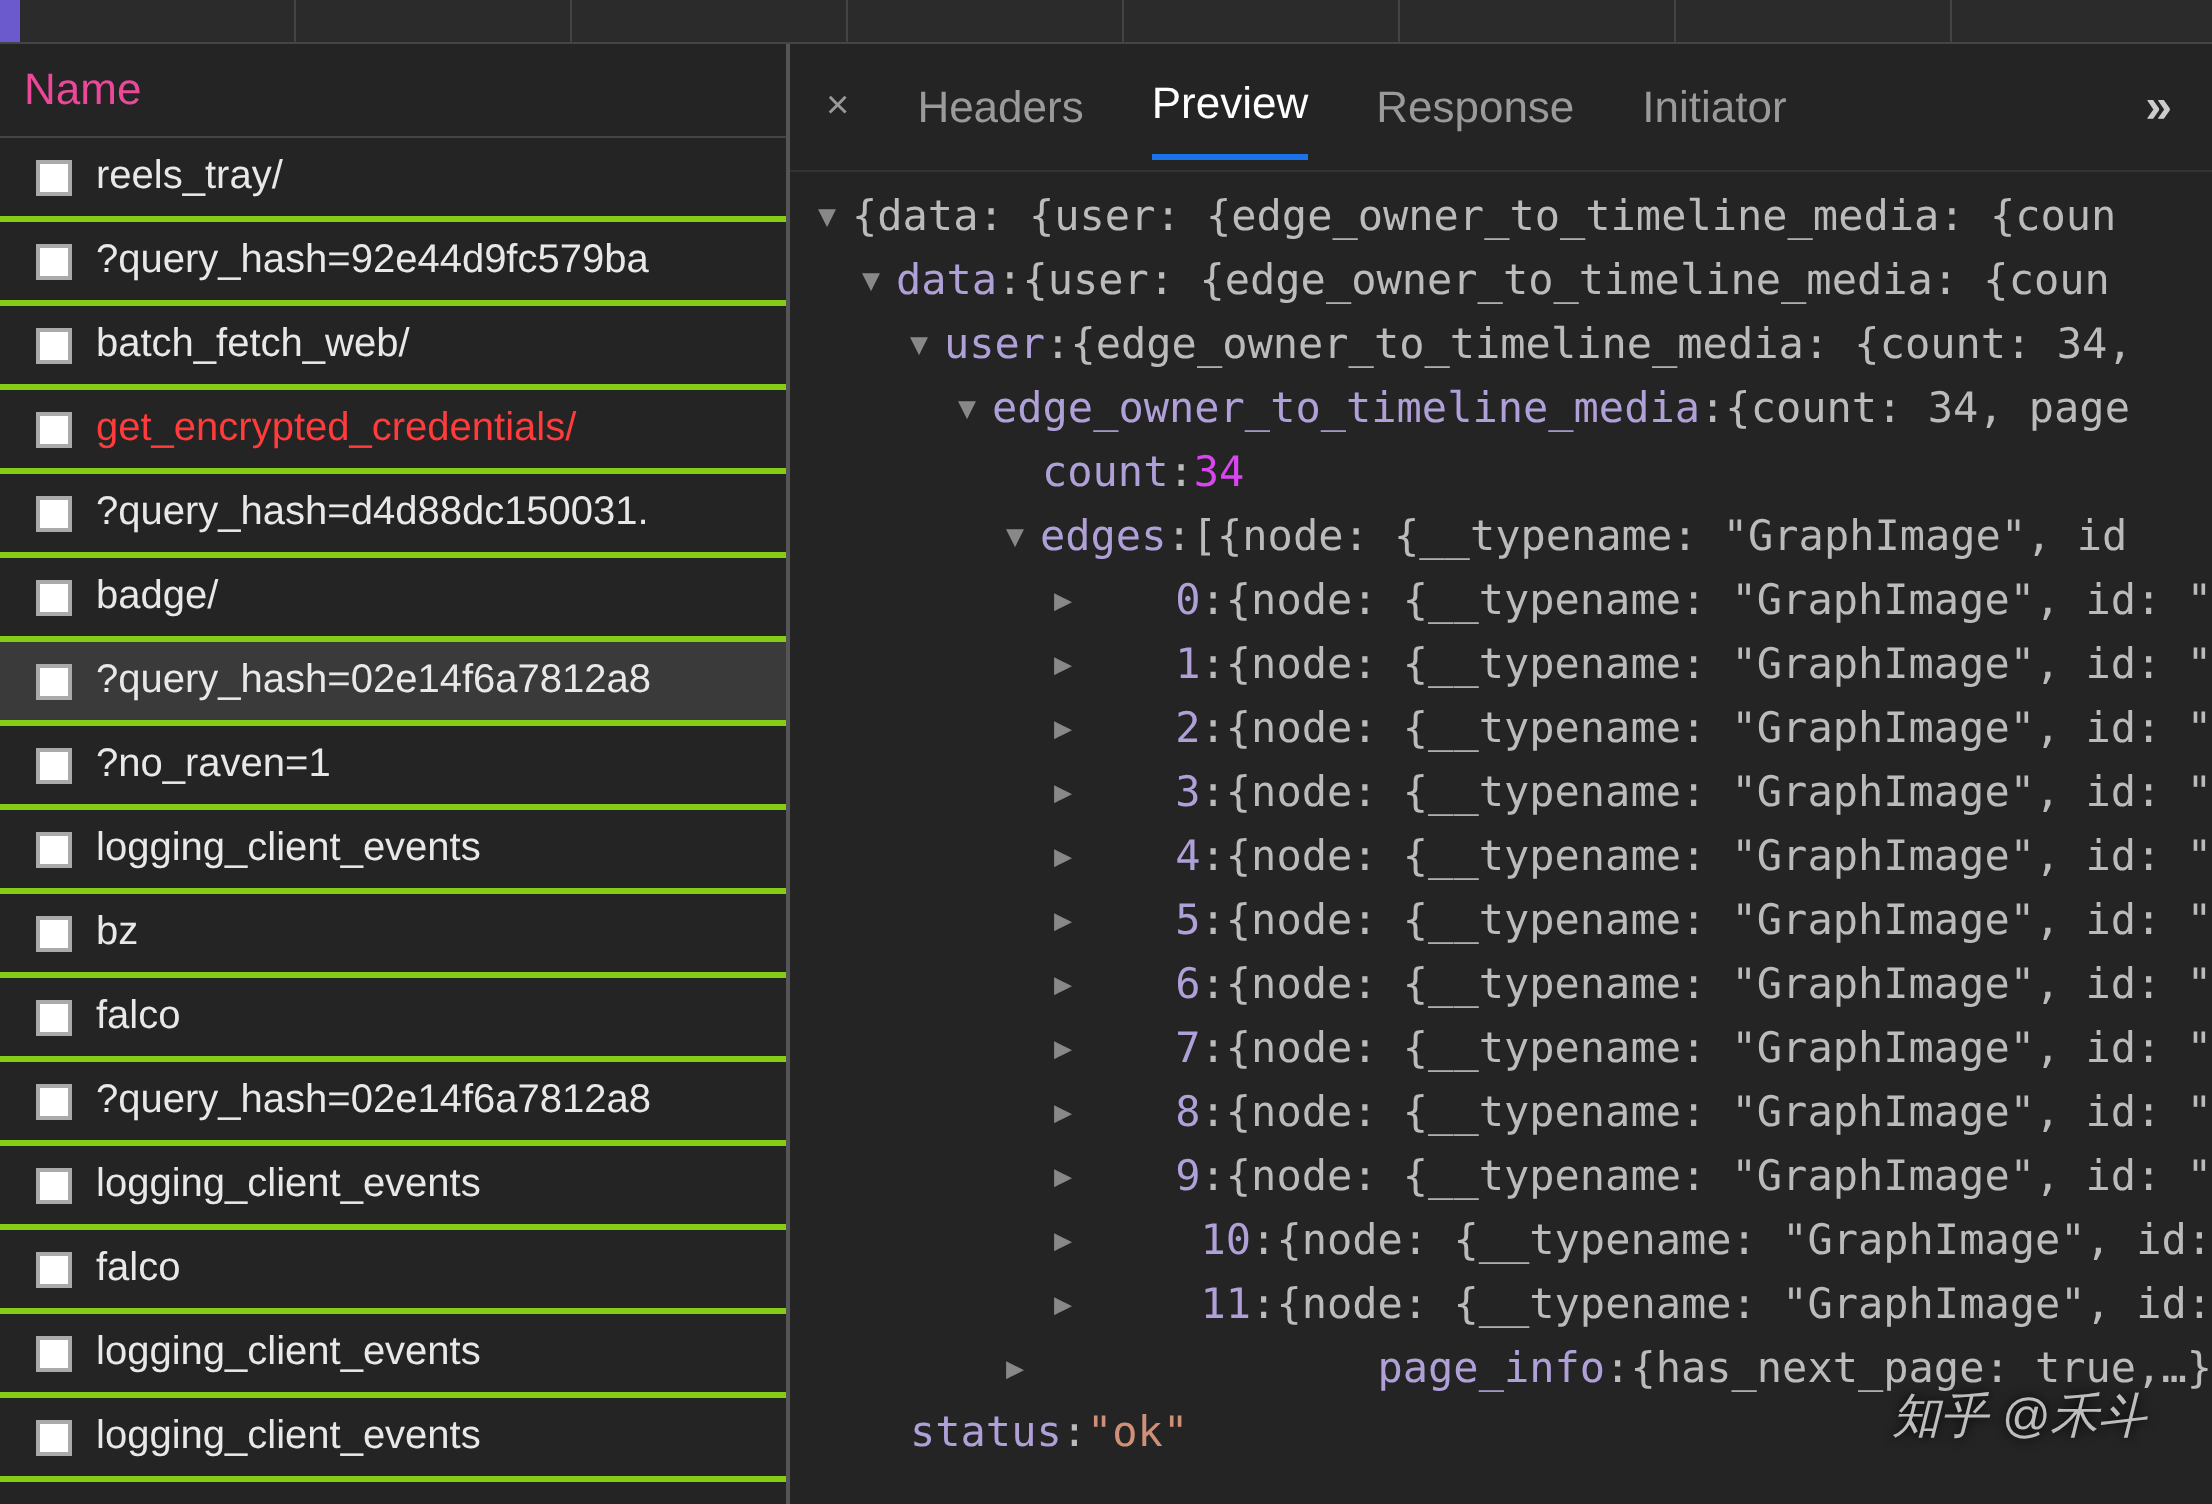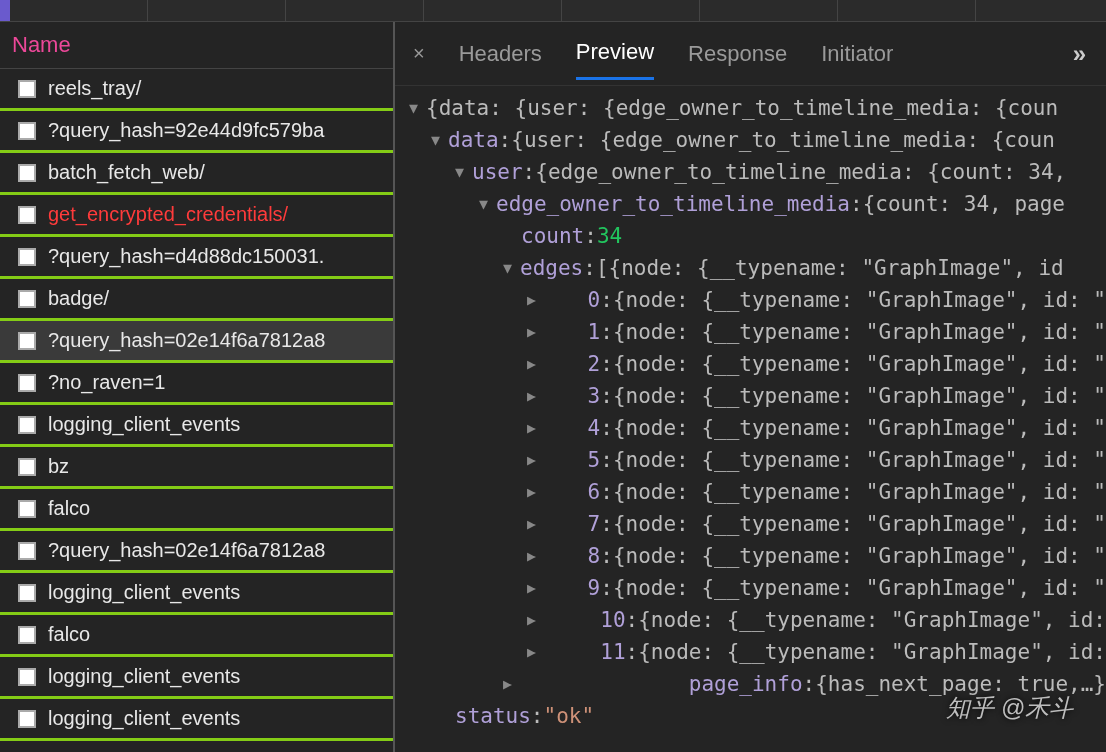--- a/index.html
+++ b/index.html
@@ -83,21 +83,21 @@
 }
 .tree .row{display:flex;align-items:flex-start;}
 .arrow{
   display:inline-block;width:14px;color:#888;
   margin-right:3px;user-select:none;cursor:pointer;
   font-size:15px;line-height:32px;
 }
 .arrow.right::before{content:"▶";}
 .arrow.down::before{content:"▼";}
 .k{color:#b0a0d8;}
-.n{color:#22c55e;}
+.n{color:#d946ef;}
 .s{color:#ce9178;}
 .b{color:#bbb;}
 .watermark{
   position:absolute;right:33px;bottom:28px;
   color:#bdbdbd;font-size:24px;
   font-style:italic;
   text-shadow:0 0 6px #000;
   pointer-events:none;
 }
 </style>

